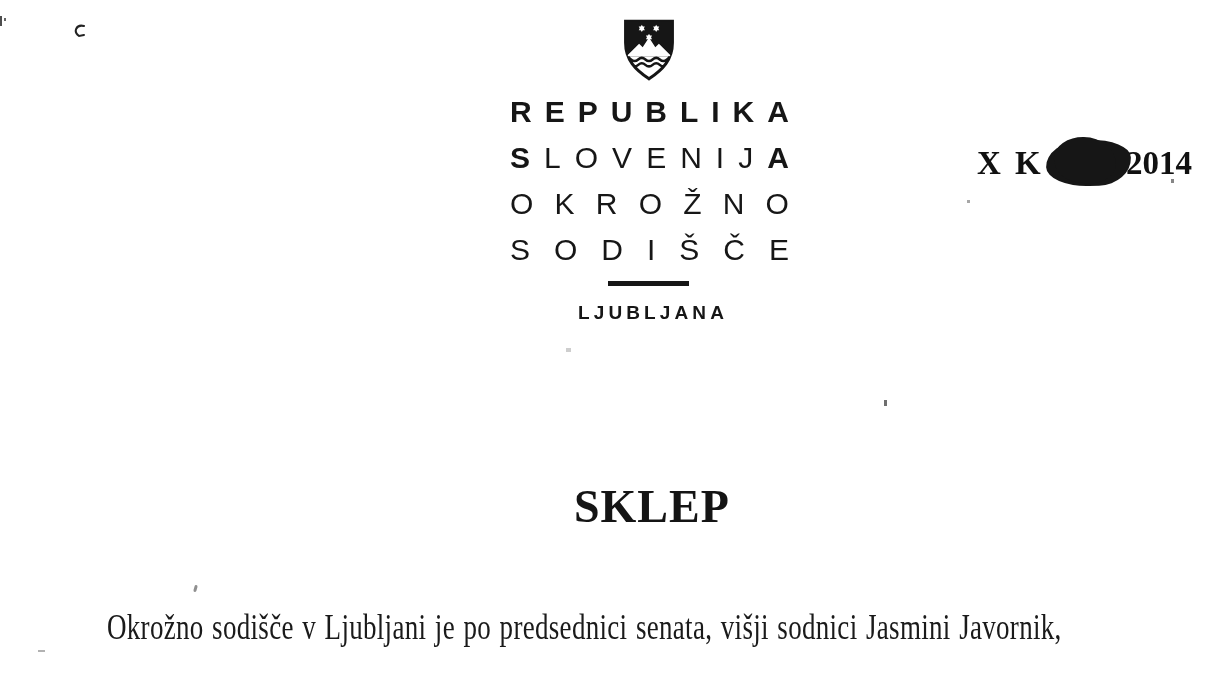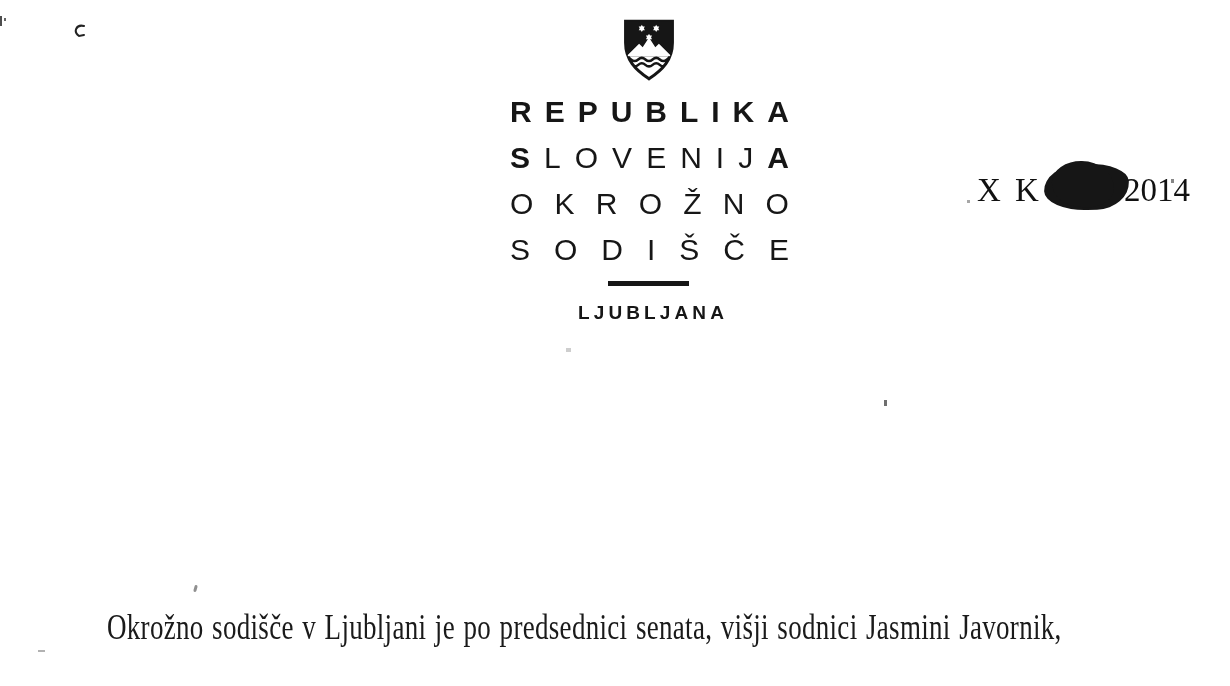--- a/index.html
+++ b/index.html
@@ -37,24 +37,24 @@
     font-family:"Liberation Sans", sans-serif;
     font-weight:700; font-size:19px; line-height:24px;
     color:#161616;
   }
 
   
   .coa { position:absolute; left:622px; top:17px; }
 
   
   .case-number {
-    position:absolute; left:977px; top:164px;
-    display:flex; align-items:flex-end;
+    position:absolute; left:977px; top:140px;
+    display:flex; align-items:center;
     font-family:"Liberation Serif", serif;
-    font-weight:400; font-size:33px; color:#111111;
+    font-weight:700; font-size:33px; color:#111111;
   }
   .case-prefix { letter-spacing:3px; line-height:40px; position:relative; z-index:1; }
   .case-suffix { line-height:40px; position:relative; z-index:1; }
   .redaction {
     position:relative; z-index:2;
     width:85px; height:46px; flex:0 0 85px;
     margin:0 -14px 0 2px;
     background:#161616;
     border-radius:46% 50% 40% 52% / 58% 42% 60% 46%;
     transform:rotate(-2deg);
@@ -159,16 +159,17 @@
   <div class="lh-city">
     <span style="display: contents;"><span>L</span><span>J</span><span>U</span><span>B</span><span>L</span><span>J</span><span>A</span><span>N</span><span>A</span></span>
   </div>
 
   <div class="case-number">
     <span class="case-prefix">X K</span>
     <span class="redaction"></span>
     <span class="case-suffix">/2014</span>
   </div>
 
+  <h1 class="doc-title">SKLEP</h1>
 
   <p class="body-line">Okrožno sodišče v Ljubljani je po predsednici senata, višji sodnici Jasmini Javornik,</p>
 
 </div>
 
 </body></html>

